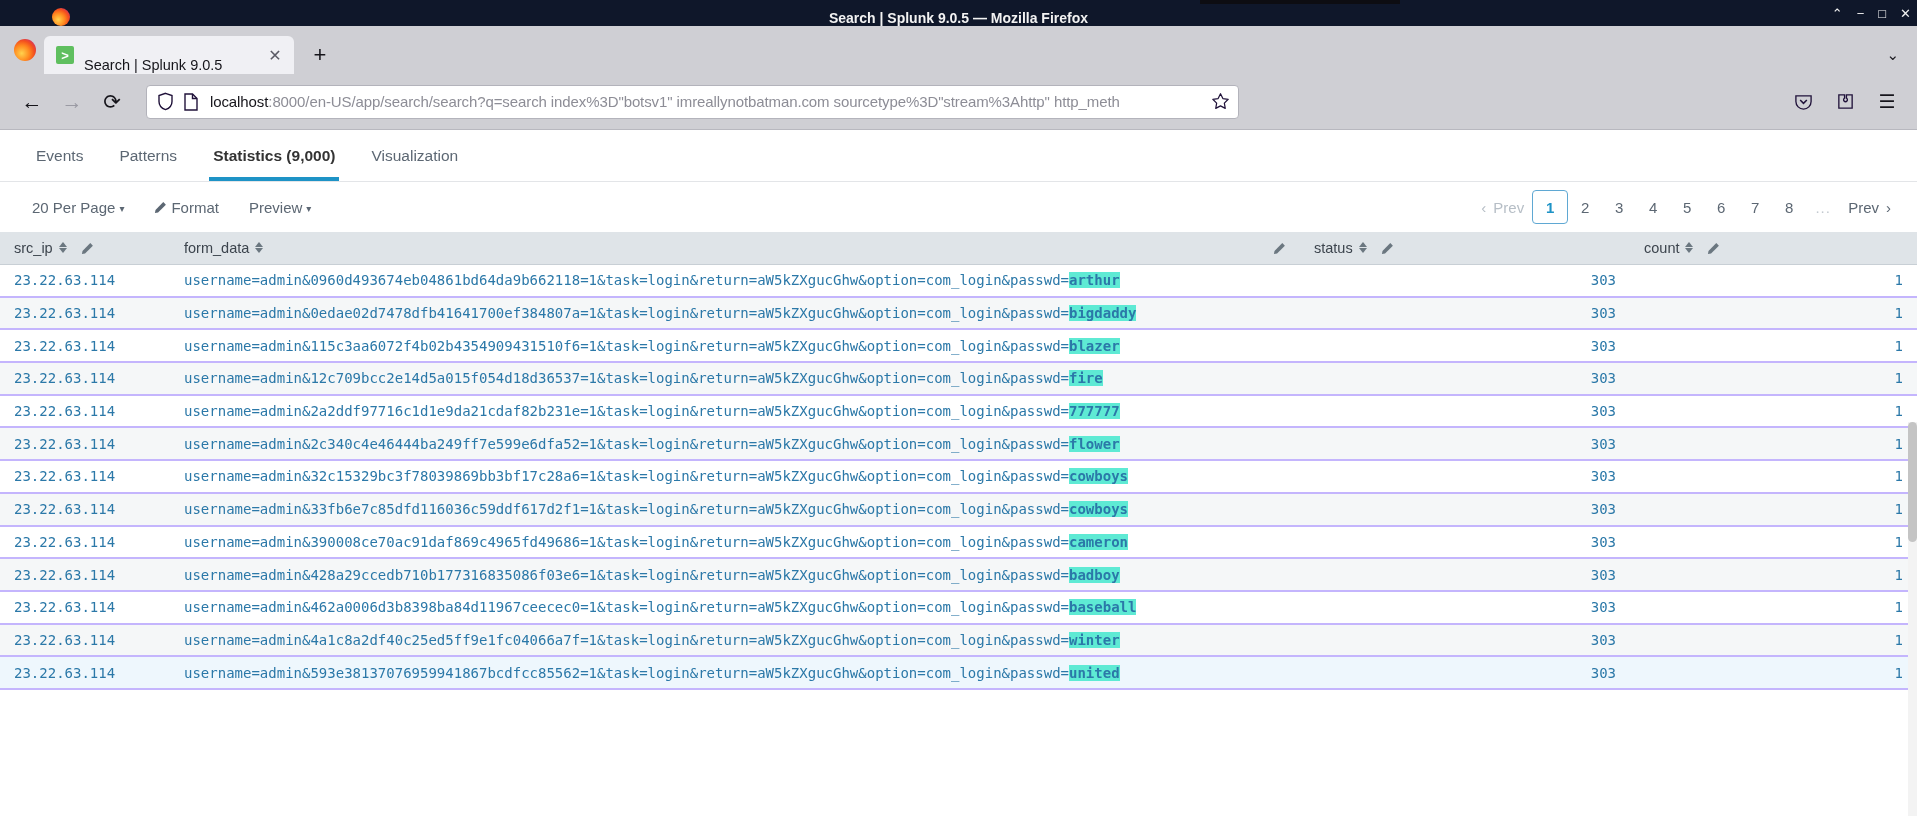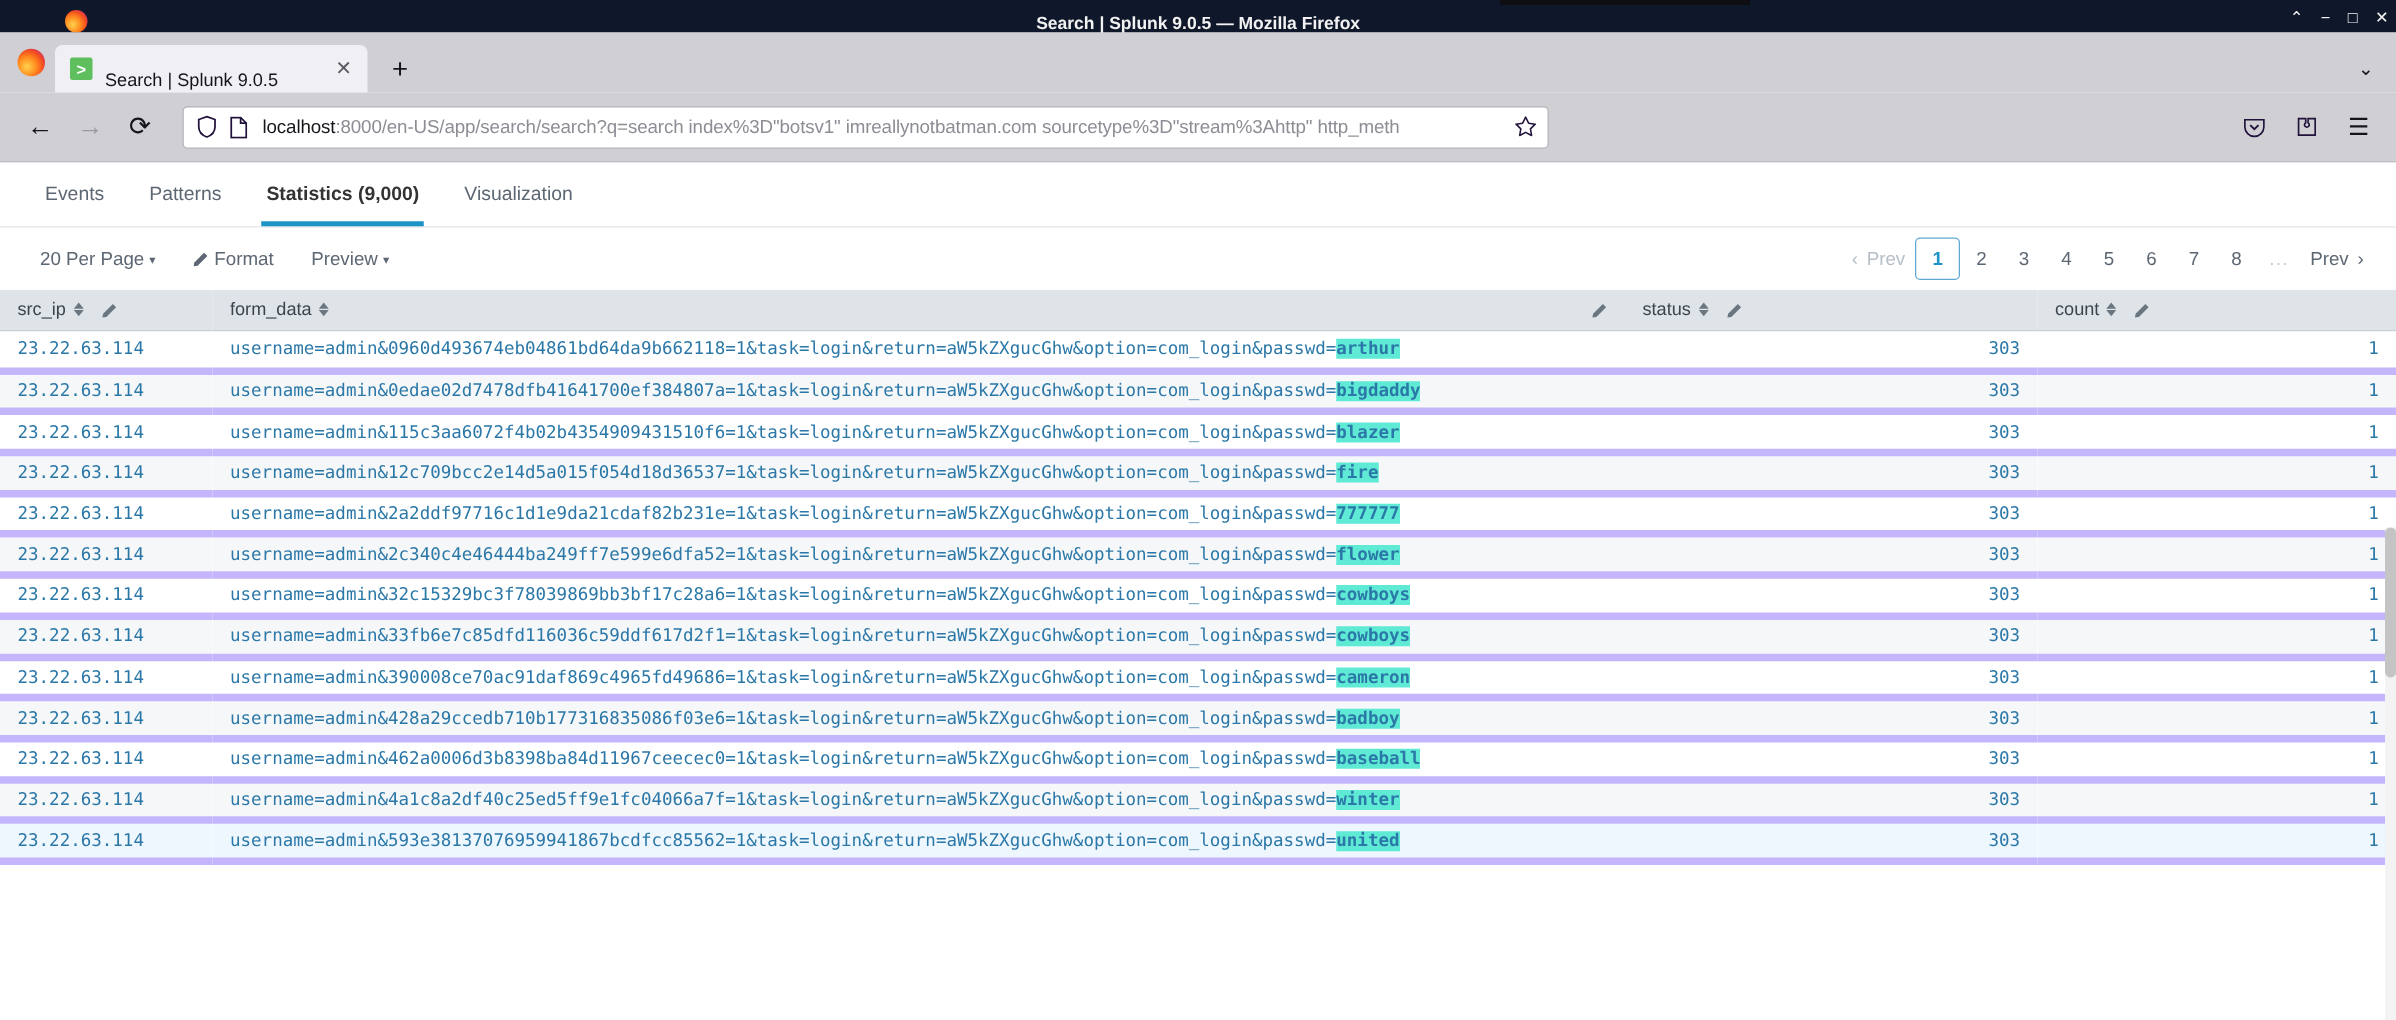--- a/index.html
+++ b/index.html
@@ -227,21 +227,21 @@
     position: relative; top: 1px;
   }
   table.stats tbody td {
     height: 32.7px;
     font-size: 14px;
     font-family: "DejaVu Sans Mono", monospace;
     color: #2b78a8;
     padding: 0 14px;
     white-space: nowrap;
     overflow: hidden;
-    border-bottom: 6px solid #c4b5fd;
+    border-bottom: 2px solid #c4b5fd;
   }
   table.stats tbody tr:nth-child(even) { background: #f5f7f8; }
   table.stats tbody tr:nth-child(odd)  { background: #ffffff; }
   table.stats tbody tr.hl-row { background: #eef7fd; }
   td.num { text-align: right; }
   .hl { background: #5eead4; color: #2b78a8; font-weight: bold; }
 
   .col-src   { width: 170px; }
   .col-form  { width: 1130px; }
   .col-status{ width: 330px; }

